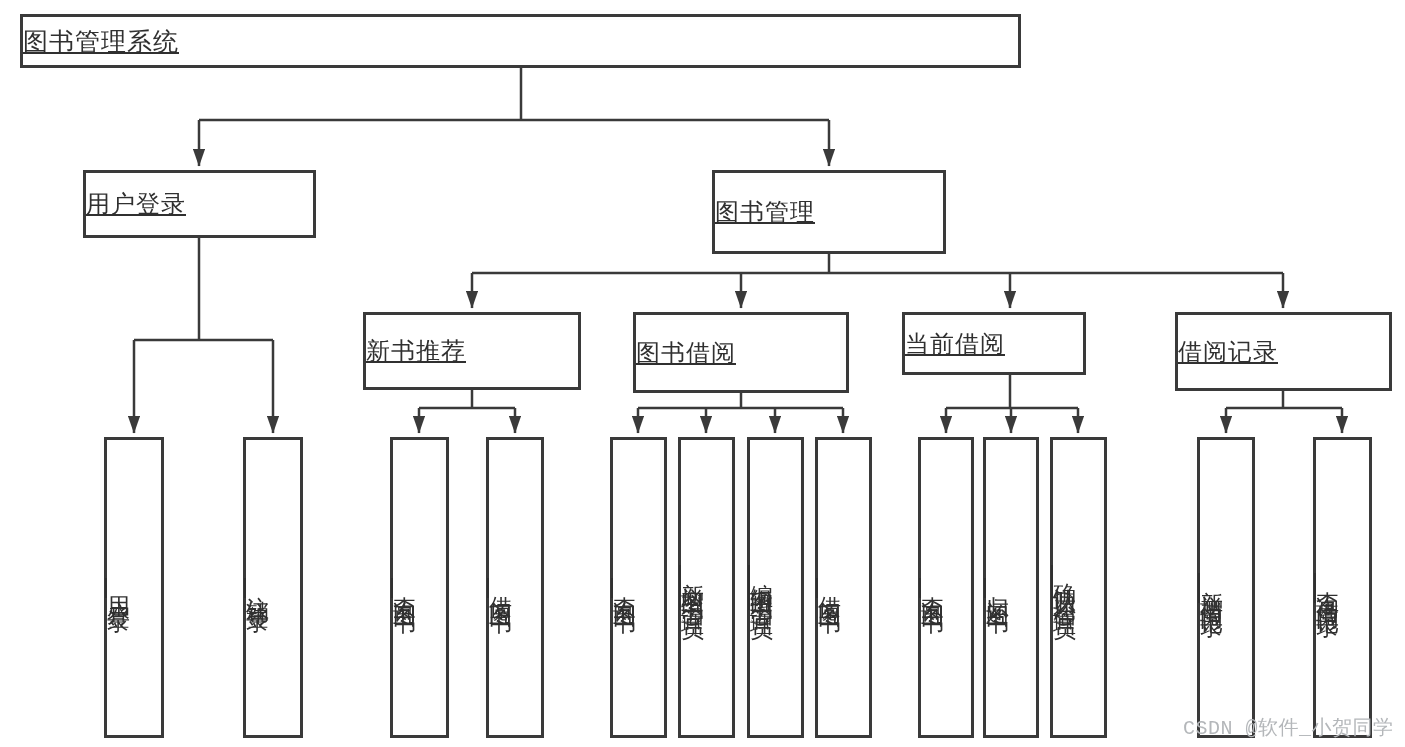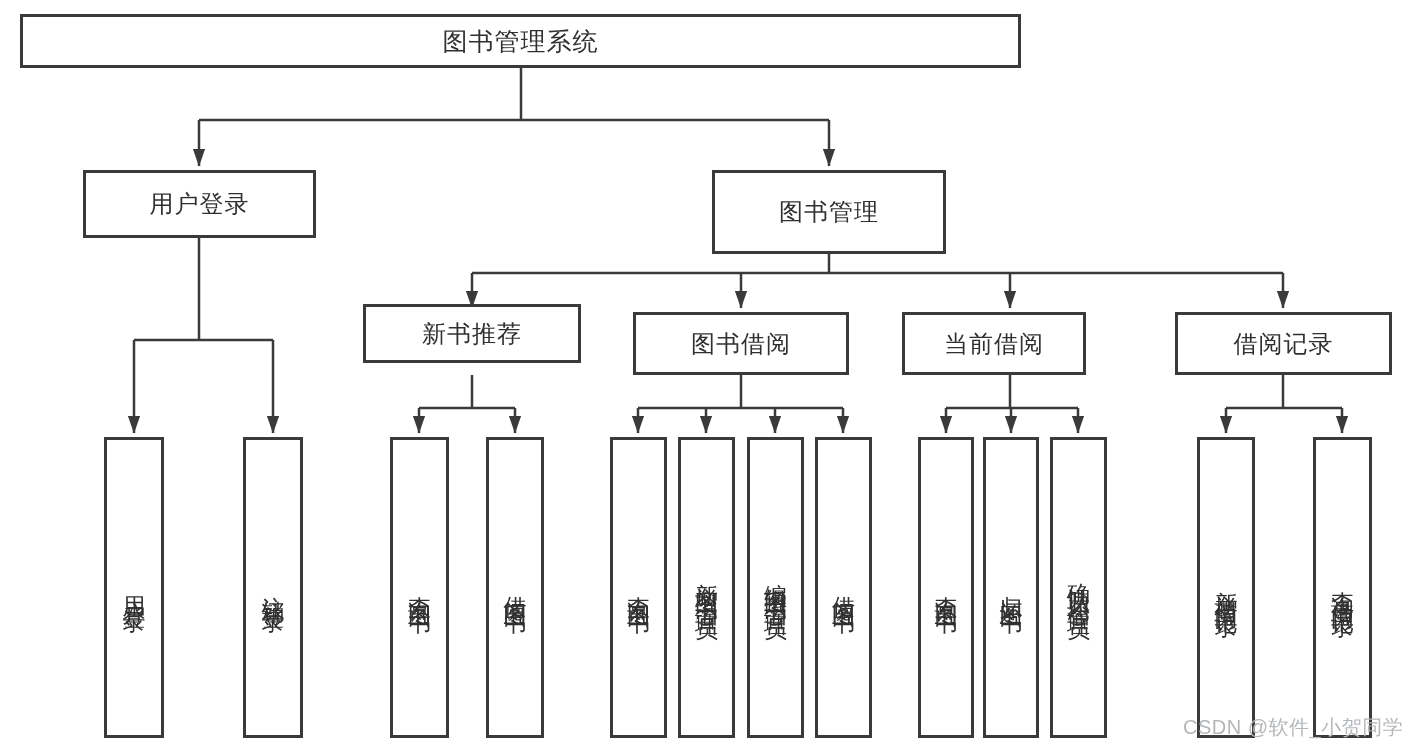--- a/index.html
+++ b/index.html
@@ -18,21 +18,22 @@
     width: 1405px; height: 747px;
     pointer-events: none;
   }
   .node {
     position: absolute;
     box-sizing: border-box;
     background: #ffffff;
     border: 3px solid #3a3a3a;
     display: flex;
     align-items: center;
-    justify-content: center;
+    justify-content: flex-start;
+    text-decoration: underline;
   }
   .node .lbl {
     font-size: 24px;
     letter-spacing: 1px;
     white-space: nowrap;
   }
   .node.root .lbl { font-size: 25px; }
   .node.leaf .vlbl {
     writing-mode: vertical-rl;
     text-orientation: mixed;
@@ -43,20 +44,21 @@
   }
   .watermark {
     position: absolute;
     left: 1183px;
     top: 714px;
     font-size: 20px;
     letter-spacing: 0.5px;
     color: #b4b7ba;
     white-space: nowrap;
     z-index: 5;
+    font-family: Liberation Mono, monospace;
   }
 </style>
 </head>
 <body>
 
 <div class="stage">
 
   <svg class="wires" width="1405" height="747" viewBox="0 0 1405 747">
     <defs>
       <marker id="arrow" markerUnits="strokeWidth" markerWidth="7.2" markerHeight="5" viewBox="0 0 7.2 5" refX="7" refY="2.5" orient="auto">
@@ -118,30 +120,30 @@
     <span class="lbl">图书管理系统</span>
   </div>
 
   <div class="node" style="left:83px;top:170px;width:233px;height:68px">
     <span class="lbl">用户登录</span>
   </div>
   <div class="node" style="left:712px;top:170px;width:234px;height:84px">
     <span class="lbl">图书管理</span>
   </div>
 
-  <div class="node" style="left:363px;top:304px;width:218px;height:59px">
+  <div class="node" style="left:363px;top:312px;width:218px;height:78px">
     <span class="lbl">新书推荐</span>
   </div>
-  <div class="node" style="left:633px;top:312px;width:216px;height:63px">
+  <div class="node" style="left:633px;top:312px;width:216px;height:81px">
     <span class="lbl">图书借阅</span>
   </div>
   <div class="node" style="left:902px;top:312px;width:184px;height:63px">
     <span class="lbl">当前借阅</span>
   </div>
-  <div class="node" style="left:1175px;top:312px;width:217px;height:63px">
+  <div class="node" style="left:1175px;top:312px;width:217px;height:79px">
     <span class="lbl">借阅记录</span>
   </div>
 
   <div class="node leaf" style="left:104px;top:437px;width:60px;height:301px">
     <span class="vlbl">用户登录</span>
   </div>
   <div class="node leaf" style="left:243px;top:437px;width:60px;height:301px">
     <span class="vlbl">注销登录</span>
   </div>
 

